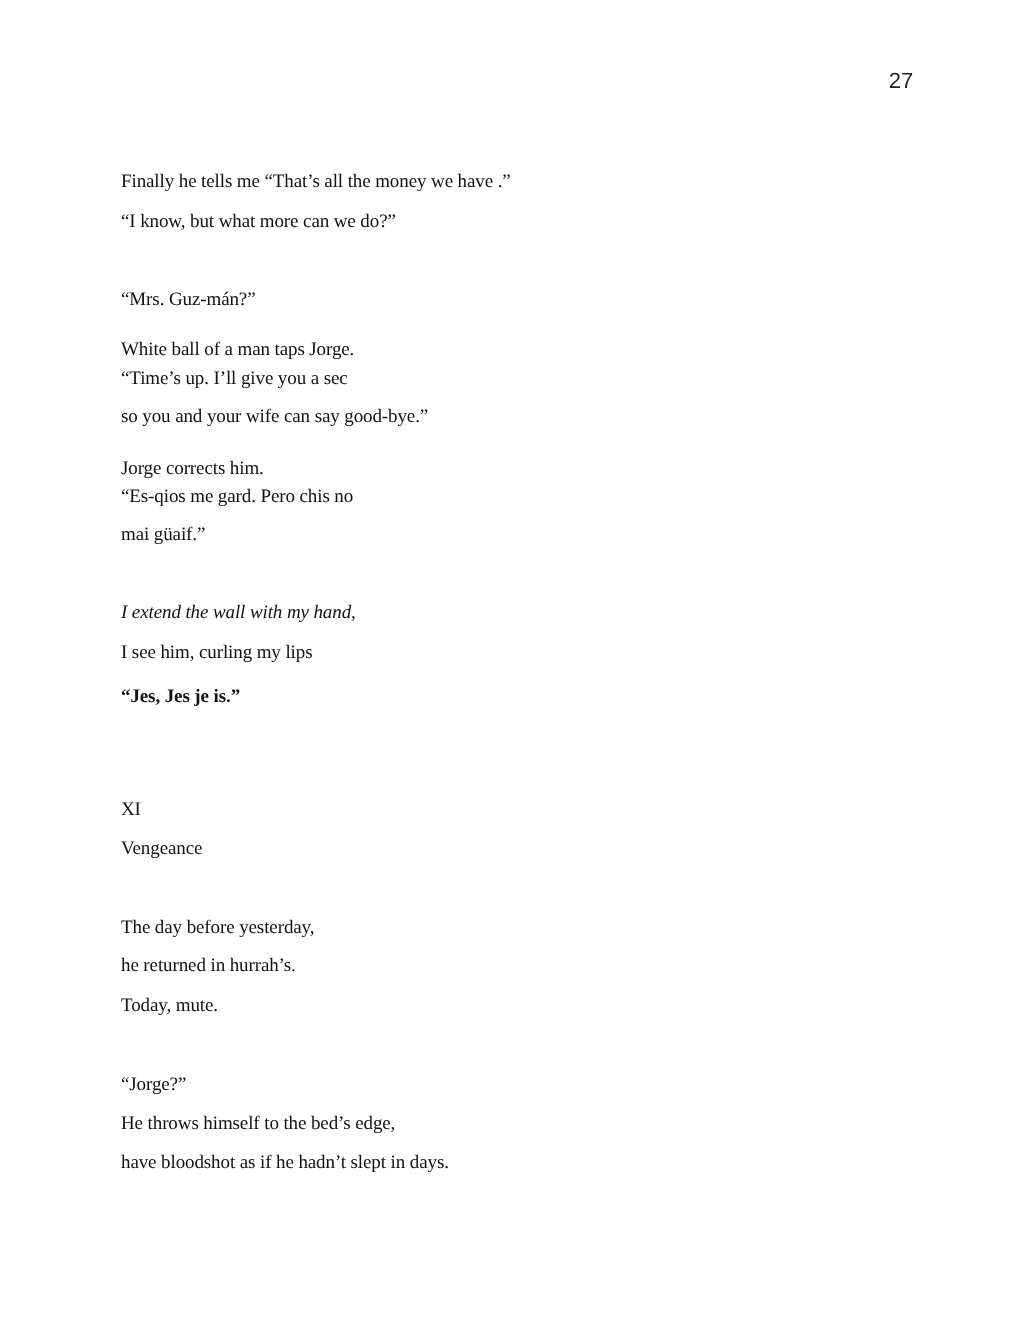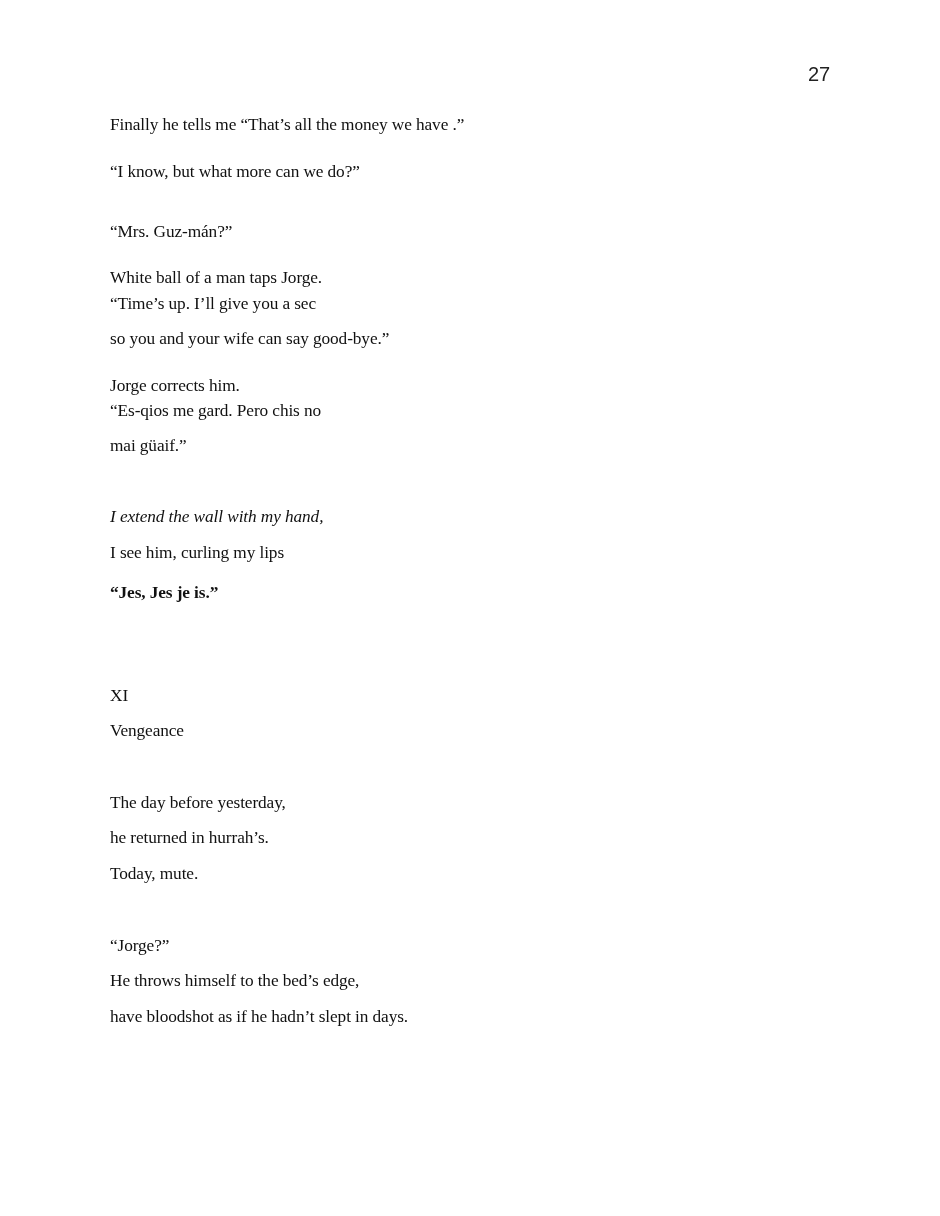--- a/index.html
+++ b/index.html
@@ -23,30 +23,31 @@
       font-size: 20px;
       color: #222;
     }
     .line {
       position: absolute;
       left: 110px;
       font-size: 17.3px;
       line-height: 20px;
       white-space: nowrap;
       letter-spacing: -0.1px;
+      margin-top: 40px;
     }
   </style>
 </head>
 <body>
 
 <div class="page-number">27</div>
 
 <div>
   <div class="line" style="top: 115px;">Finally he tells me “That’s all the money we have .”</div>
-  <div class="line" style="top: 162px;">“I know, but what more can we do?”</div>
+  <div class="line" style="top: 151px;">“I know, but what more can we do?”</div>
   <div class="line" style="top: 222px;">“Mrs. Guz-mán?”</div>
   <div class="line" style="top: 268px;">White ball of a man taps Jorge.</div>
   <div class="line" style="top: 294px;">“Time’s up. I’ll give you a sec</div>
   <div class="line" style="top: 329px;">so you and your wife can say good-bye.”</div>
   <div class="line" style="top: 376px;">Jorge corrects him.</div>
   <div class="line" style="top: 401px;">“Es-qios me gard. Pero chis no</div>
   <div class="line" style="top: 436px;">mai güaif.”</div>
   <div class="line" style="top: 507px; font-style: italic;">I extend the wall with my hand,</div>
   <div class="line" style="top: 543px;">I see him, curling my lips</div>
   <div class="line" style="top: 583px; font-weight: bold;">“Jes, Jes je is.”</div>

